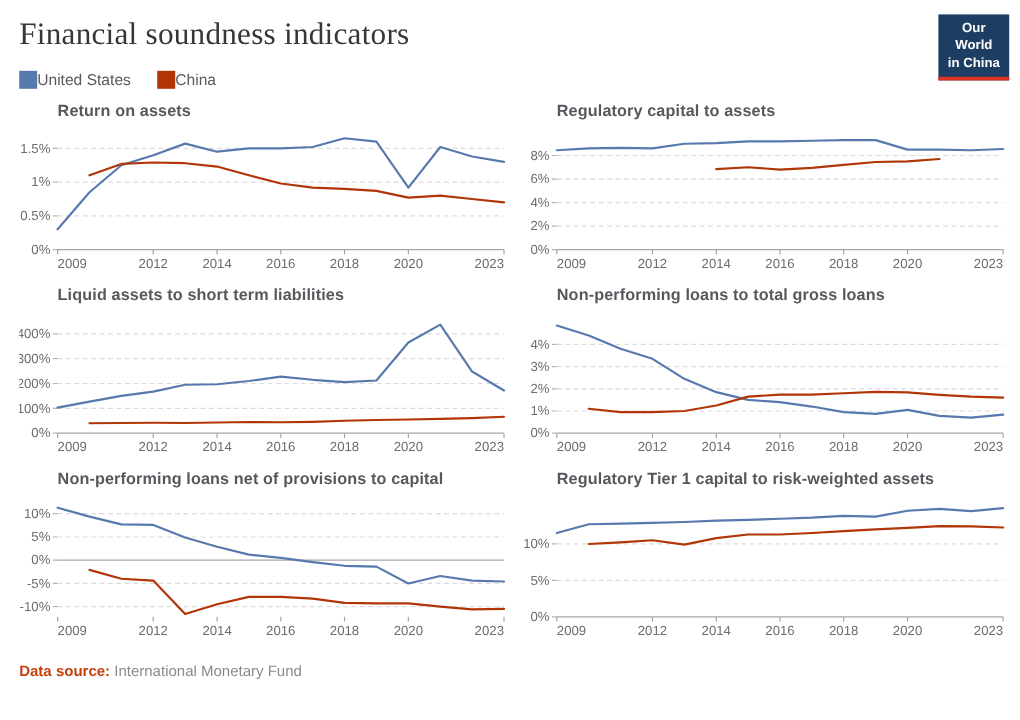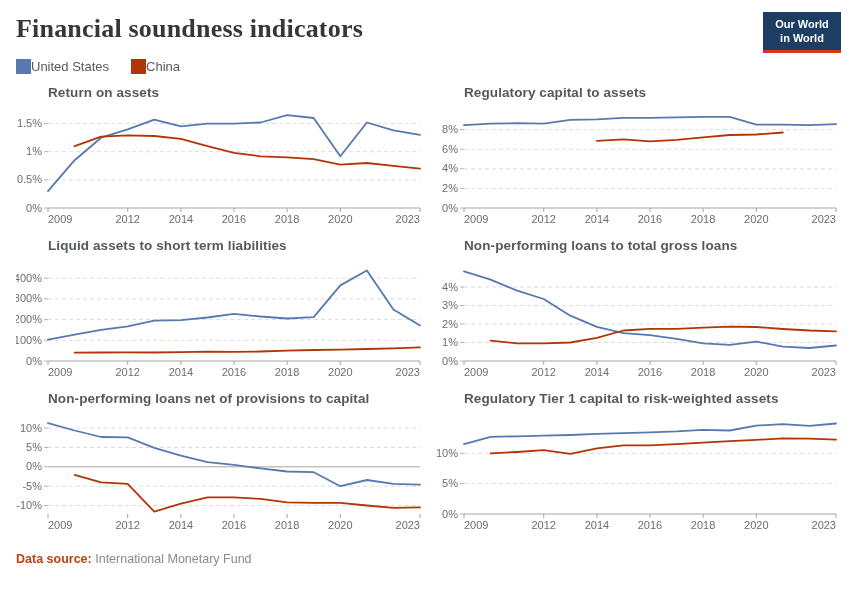--- a/index.html
+++ b/index.html
@@ -4,24 +4,24 @@
 <style>
   * { margin:0; padding:0; box-sizing:border-box; }
   html,body { background:#fff; }
   .page {
     position:relative; width:850px; height:600px; background:#fff;
     font-family:"Liberation Sans","DejaVu Sans",sans-serif; overflow:hidden;
   }
   .header { padding:14px 16px 0 16px; }
   .main-title {
     font-family:"Liberation Serif","DejaVu Serif",serif;
-    font-size:26px; font-weight:700; color:#373737; letter-spacing:.2px;
+    font-size:26px; font-weight:400; color:#373737; letter-spacing:.2px;
   }
   .logo {
-    position:absolute; top:12px; right:9px; width:78px;
+    position:absolute; top:12px; right:9px; width:59px;
     padding:5px 4px 4px 4px; text-align:center;
     color:#fff; font-size:11px; font-weight:700; line-height:1.3;
     cursor:pointer;
   }
   .legend { display:flex; align-items:center; gap:22px; margin:15px 0 0 16px; }
   .legend-item { display:flex; align-items:flex-start; gap:0; }
   .swatch { width:15px; height:15px; display:inline-block; }
   .legend-label { font-size:13px; color:#5a5a5a; }
   .charts {
     margin:11px 0 0 16px;
@@ -44,21 +44,21 @@
 </style>
 </head>
 <body>
 
 <div class="page">
 
   <div class="header">
     <div class="main-title">Financial soundness indicators</div>
     <div class="logo" style="background: rgb(29, 61, 99); border-bottom: 3px solid rgb(224, 49, 31);">
       <div>Our World</div>
-      <div>in World</div>
+      <div>in China</div>
     </div>
   </div>
 
   <div class="legend">
     <div class="legend-item">
       <span class="swatch" style="background: rgb(87, 121, 174);"></span>
       <span class="legend-label">United States</span>
     </div>
     <div class="legend-item">
       <span class="swatch" style="background: rgb(177, 53, 7);"></span>

